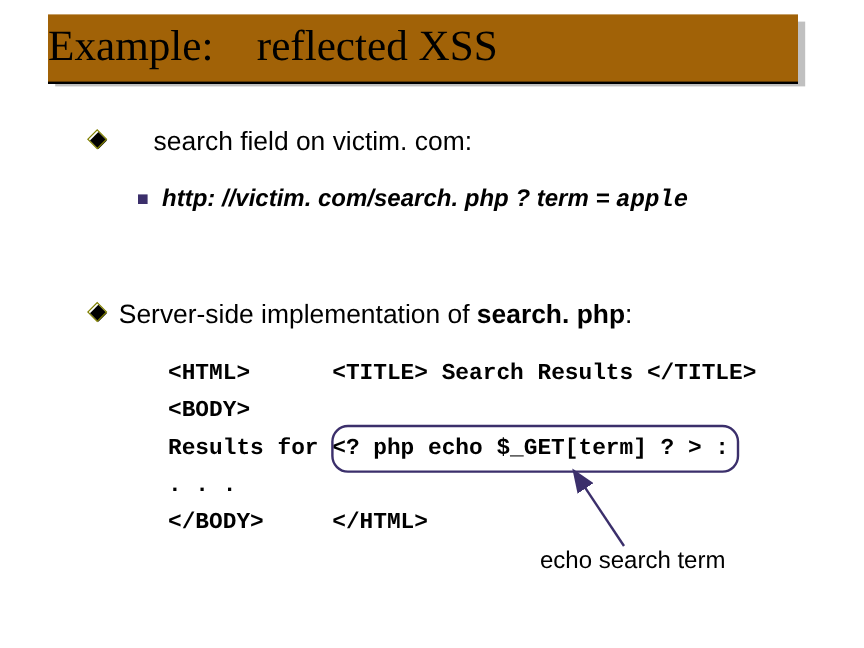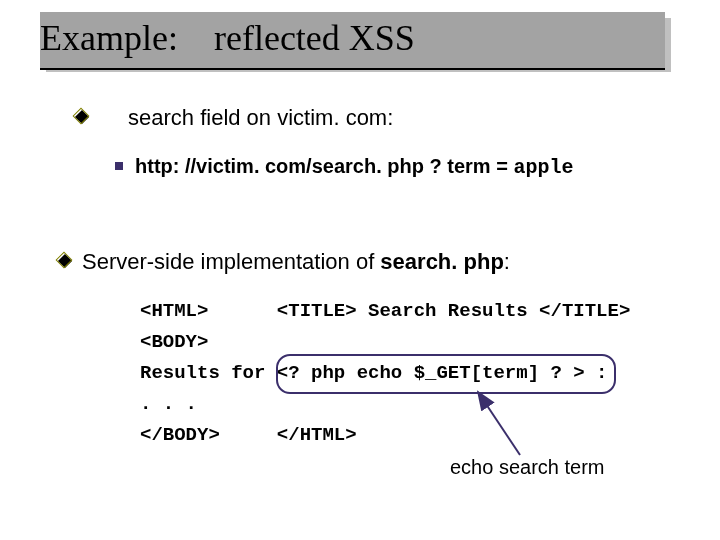--- a/index.html
+++ b/index.html
@@ -35,21 +35,21 @@
     height: 54px;
     background: #c0c0c0;
     z-index: 0;
   }
   .title-box {
     position: absolute;
     left: 0;
     top: 0;
     width: 625px;
     height: 54px;
-    background: #a3a3a3;
+    background: #a16207;
     border-bottom: 2px solid #000;
     z-index: 1;
     font-family: "Times New Roman", Times, serif;
     font-size: 36px;
     line-height: 48px;
     padding-top: 2px;
     color: #000;
     white-space: pre;
   }
   .bullet-row {
@@ -96,20 +96,21 @@
     width: 8px;
     height: 8px;
     background: #3b2f6b;
     margin-top: 10px;
     flex: 0 0 8px;
   }
   .subbullet-text {
     font-size: 20px;
     font-weight: bold;
     line-height: 28px;
+    font-style: italic;
   }
   .mono { font-family: "Courier New", Courier, monospace; }
   .code-block {
     position: absolute;
     font-family: "Courier New", Courier, monospace;
     font-weight: bold;
     font-size: 19px;
     line-height: 31px;
     white-space: pre;
   }
@@ -145,21 +146,21 @@
     <div class="bullet-text">search field on victim. com:</div>
   </div>
 
   <div class="subbullet-row" style="left:115px; top:152px;">
     <div class="subbullet-square"></div>
     <div class="subbullet-text">
       <span>http: //victim. com/search. php ? term = </span><span class="mono">apple</span>
     </div>
   </div>
 
-  <div class="bullet-row" style="left:58px; top:248px;">
+  <div class="bullet-row" style="left:75px; top:248px;">
     <div class="bullet-diamond"></div>
     <div class="bullet-text">
       <span>Server-side implementation of  </span><b><span>search. php</span></b><span>:</span>
     </div>
   </div>
 
   <div class="code-block" style="left:140px; top:296px;"><span>&lt;HTML&gt;</span>      <span>&lt;TITLE&gt; Search Results &lt;/TITLE&gt;</span>
 <span>&lt;BODY&gt;</span>
 <span>Results for</span> <span>&lt;? php echo $_GET[term] ? &gt;</span><span> :</span>
 <span>. . .</span>

